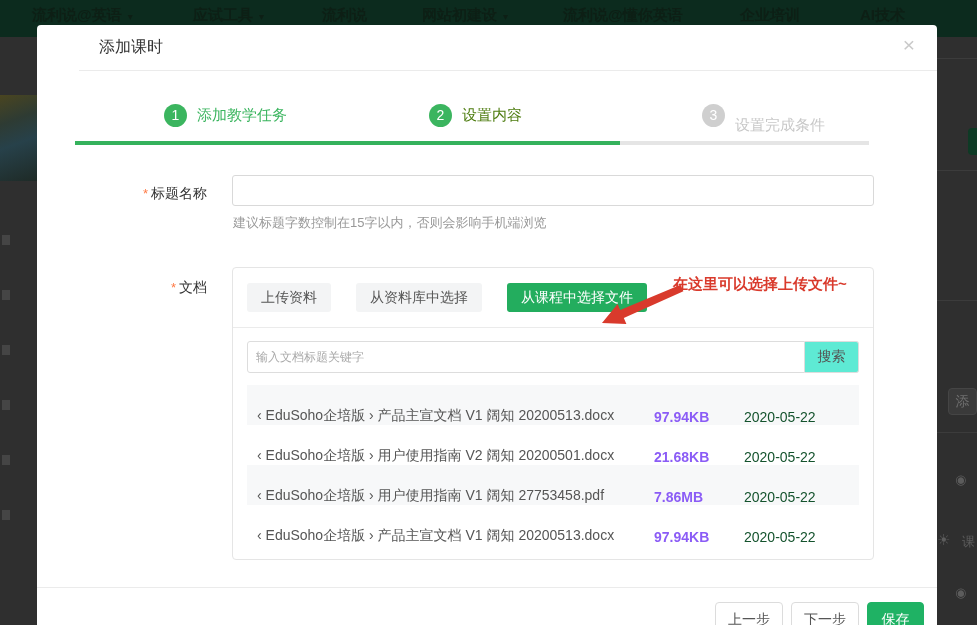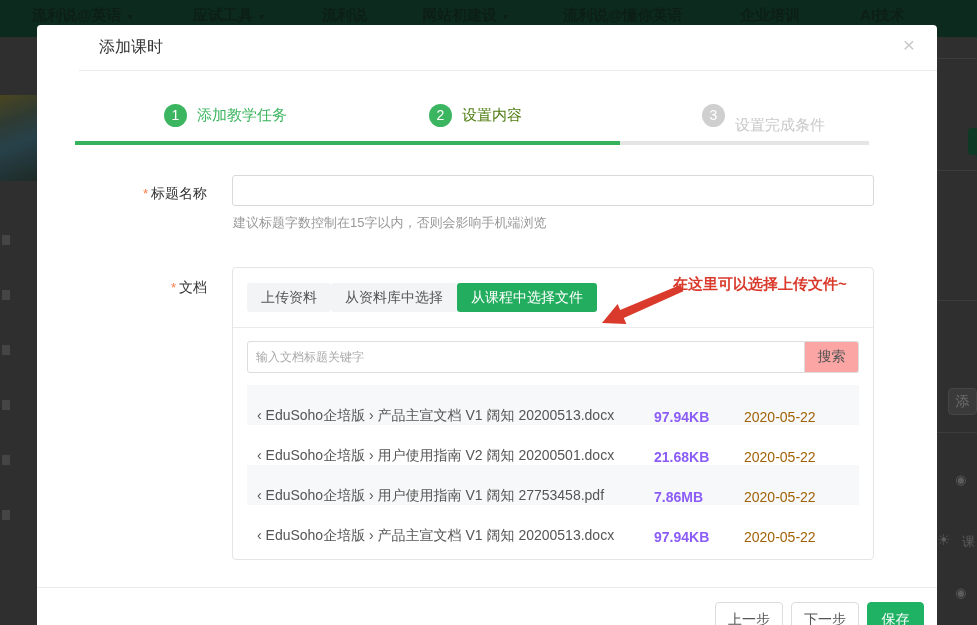--- a/index.html
+++ b/index.html
@@ -46,36 +46,36 @@
   .req { color:#ff7a45; margin-right:3px; font-size:13px; }
   .label-title { top:160px; }
   .label-doc { top:254px; }
   .title-input { position:absolute; left:195px; top:150px; width:642px; height:31px;
     border:1px solid #d9d9d9; border-radius:3px; font-size:14px; padding:0 10px; color:#333; outline:none; }
   .title-help { position:absolute; left:196px; top:189px; font-size:13px; color:#999; }
 
   
   .doc-box { position:absolute; left:195px; top:242px; width:642px; height:293px;
     border:1px solid #e5e5e5; border-radius:4px; background:#fff; }
-  .tabs-row { height:60px; border-bottom:1px solid #ebebeb; display:flex; align-items:center; padding:0 14px; gap:0; }
+  .tabs-row { height:60px; border-bottom:1px solid #ebebeb; display:flex; align-items:center; padding:0 14px; gap:25px; }
   .tab-btn { height:29px; padding:0 14px; border:none; border-radius:3px; font-size:14px;
     background:#f3f4f5; color:#555; cursor:pointer; font-family:inherit; }
   .tab-btn.active { background:#23ad5e; color:#fff; }
   .search-row { display:flex; margin:13px 14px 12px 14px; height:32px; }
   .search-input { flex:1; border:1px solid #ddd; border-radius:3px 0 0 3px; padding:0 8px;
     font-size:12px; color:#333; outline:none; font-family:inherit; }
   .search-input::placeholder { color:#a9a9a9; }
-  .search-btn { width:54px; background:#fca5a5; border:1px solid #ddd; border-left:none;
+  .search-btn { width:54px; background:#5eead4; border:1px solid #ddd; border-left:none;
     border-radius:0 3px 3px 0; font-size:14px; color:#555; cursor:pointer; font-family:inherit; }
   .file-list { margin:0 14px; }
   .file-row { height:40px; display:flex; align-items:flex-end; padding:0 20px 0 10px; font-size:14px; cursor:pointer; }
   .file-row.striped { background:#f7f8f9; }
   .file-name { flex:1; color:#555; white-space:nowrap; overflow:hidden; }
   .file-size { width:90px; color:#8b5cf6;font-weight:bold; }
-  .file-date { width:95px; color:#a16207; }
+  .file-date { width:95px; color:#14532d; }
 
   
   .annotation-text { position:absolute; left:636px; top:250px; font-size:15px; font-weight:600; color:#d93a2c; white-space:nowrap; }
   .annotation-arrow { position:absolute; left:560px; top:258px; }
 
   
   .modal-footer { position:absolute; left:0; top:562px; width:900px; height:58px; border-top:1px solid #ebebeb; }
   .btn { position:absolute; top:14px; height:36px; border-radius:4px; font-size:14px; cursor:pointer; font-family:inherit; }
   .btn-plain { background:#fff; border:1px solid #dcdcdc; color:#555; }
   .btn-prev { left:678px; width:68px; }

